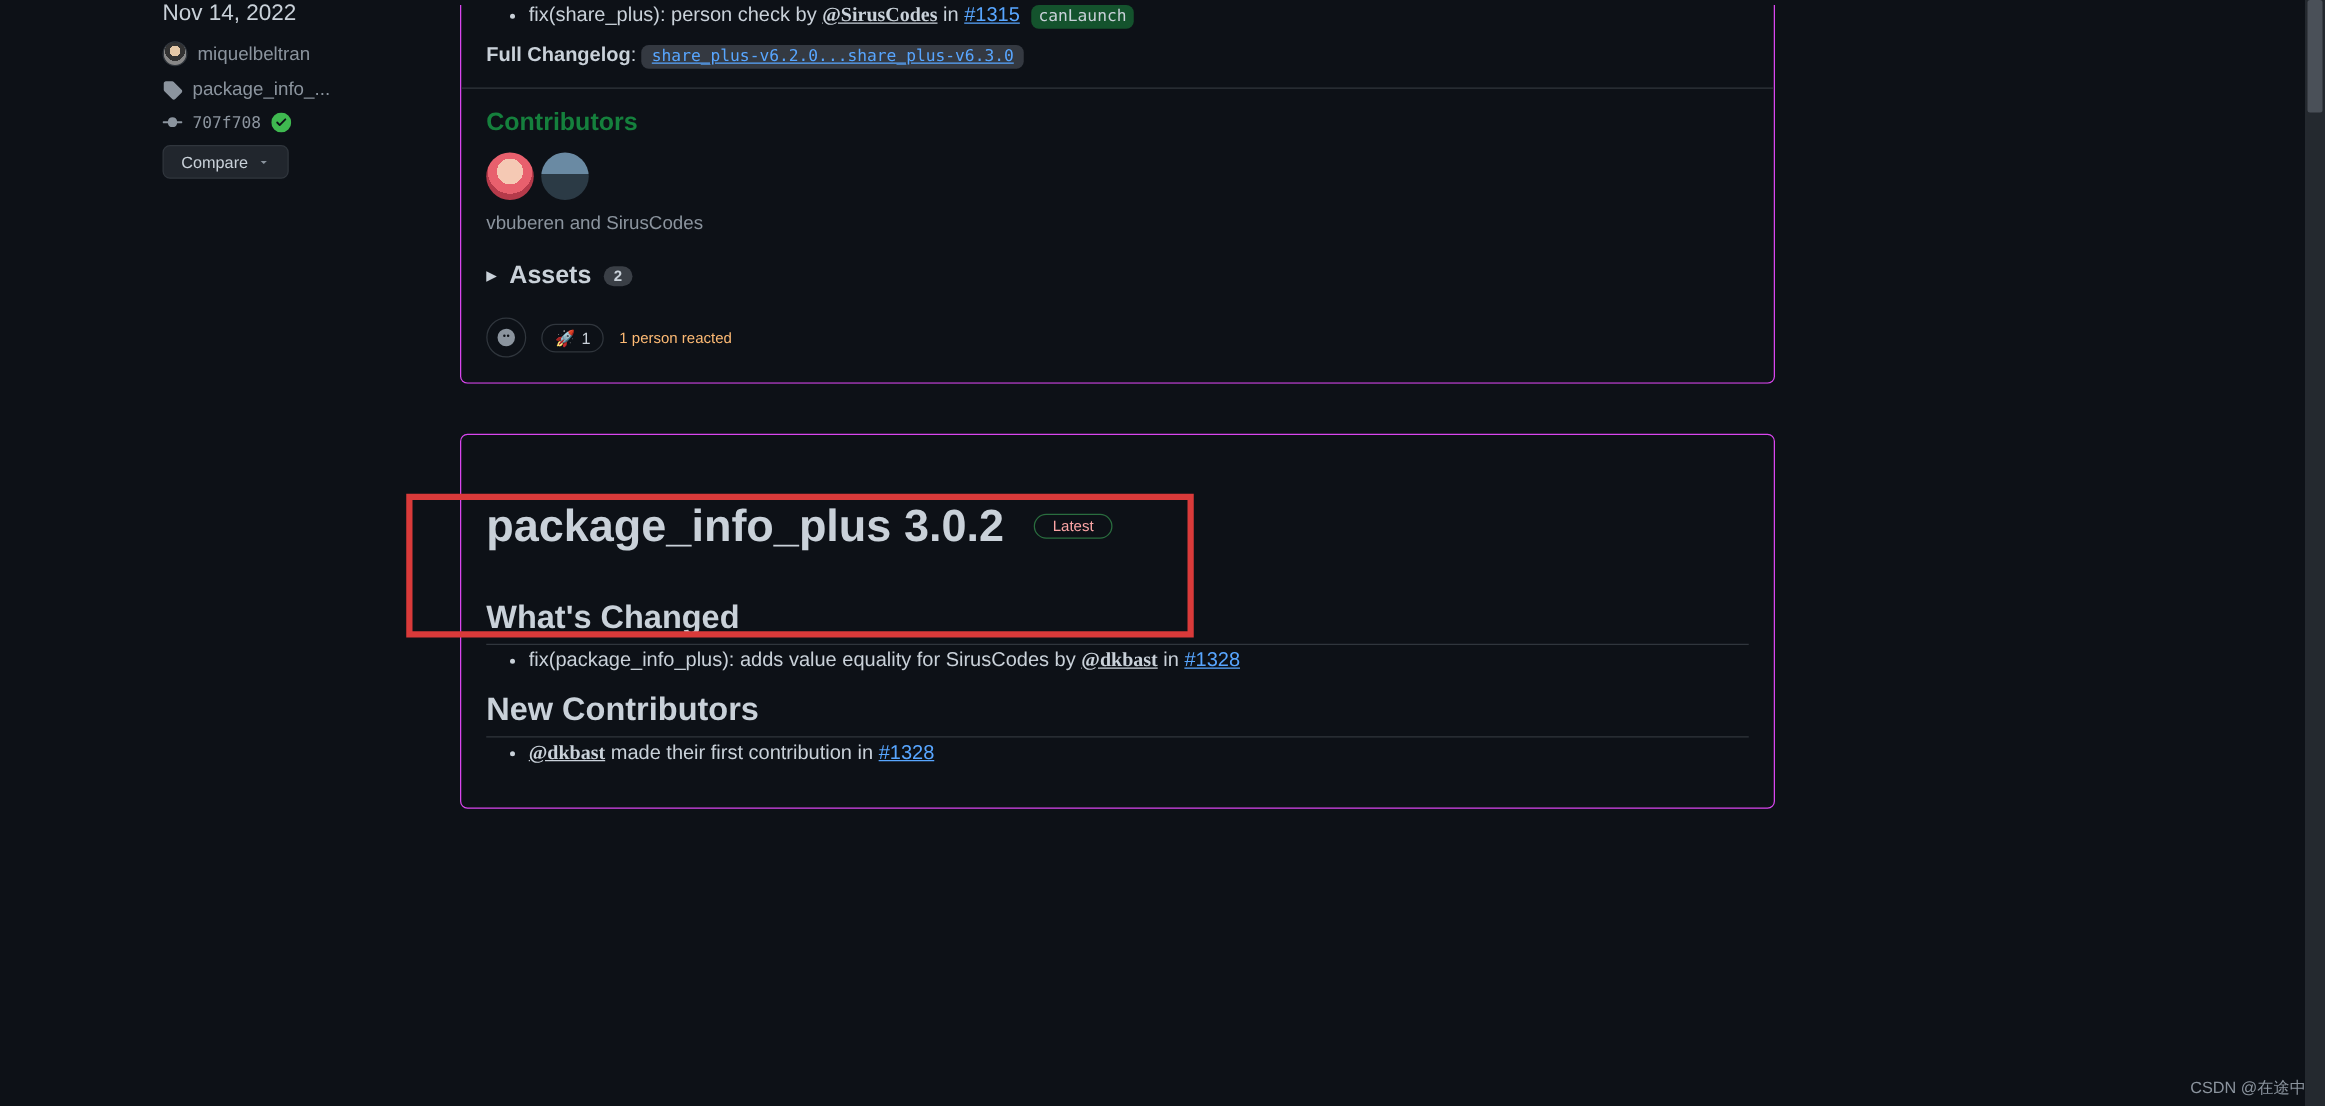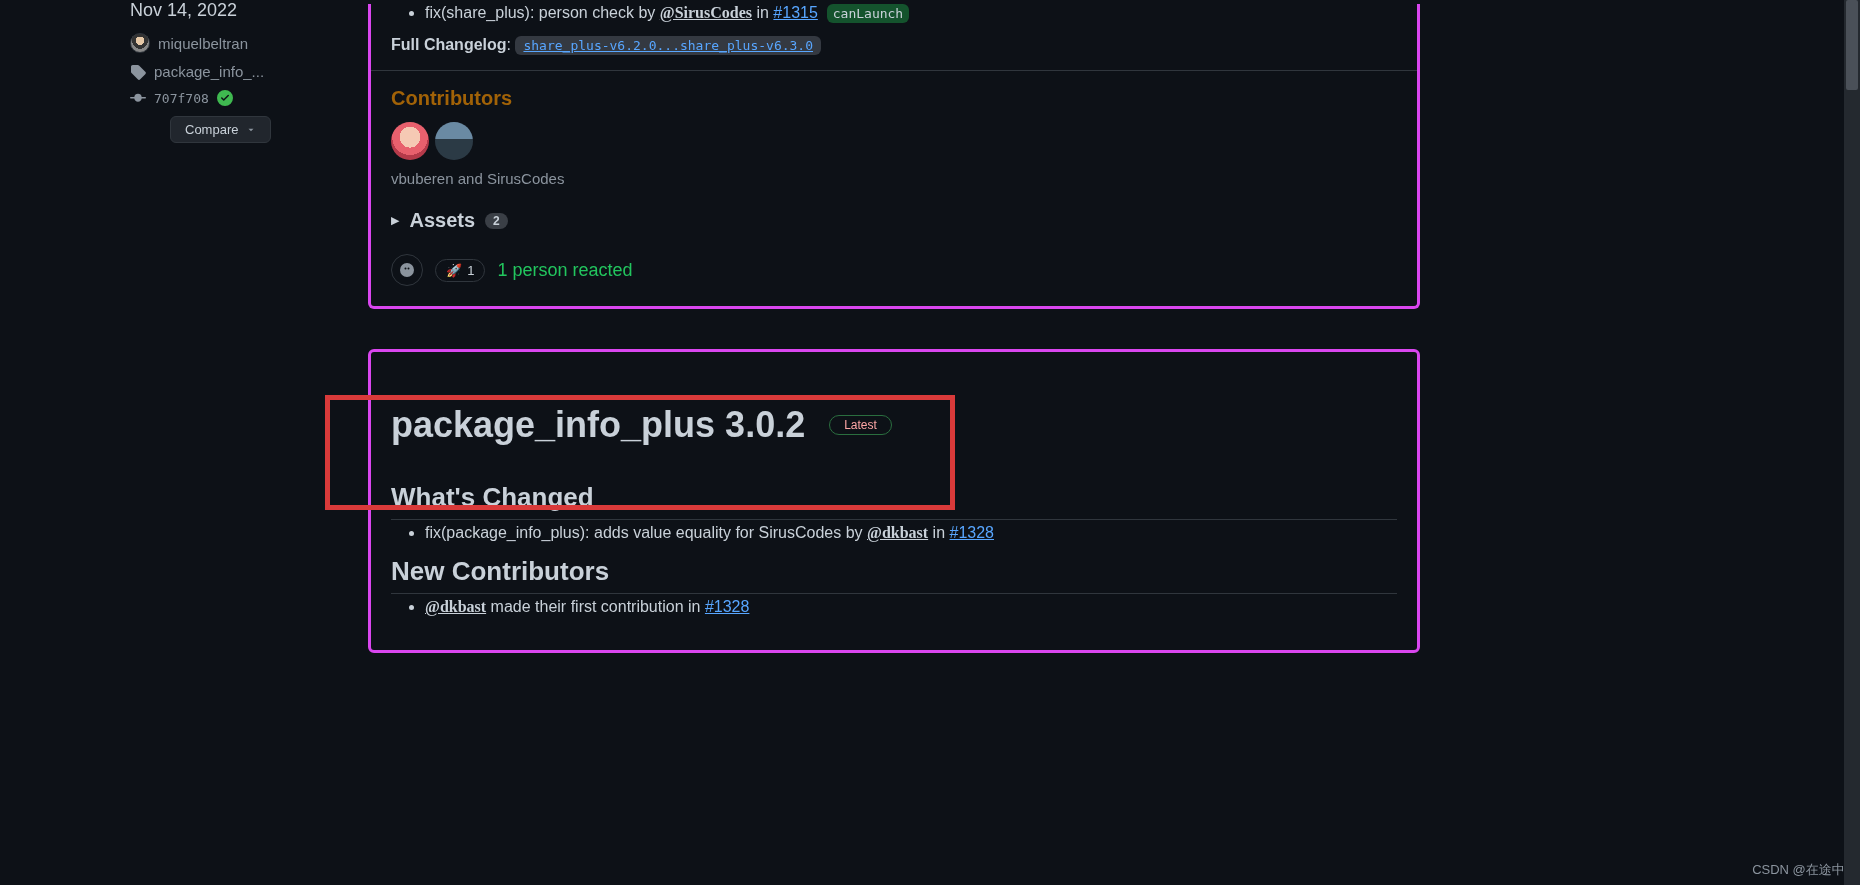--- a/index.html
+++ b/index.html
@@ -21,21 +21,21 @@
   .sidebar {
     width: 230px;
     flex-shrink: 0;
   }
   .main {
     flex: 1;
     max-width: 1060px;
     padding-left: 8px;
   }
   .release-card {
-    border: 3px solid #d946ef;
+    border: 1px solid #d946ef;
     border-radius: 6px;
     padding: 16px 20px 20px 20px;
     margin-bottom: 40px;
   }
   .release-card.first { border-top: none; border-top-left-radius: 0; border-top-right-radius: 0; padding-top: 0; }
   ul.bullets { list-style: disc; padding-left: 34px; margin: 4px 0 14px 0; }
   ul.bullets li { margin: 4px 0; font-size: 16px; color: #c9d1d9; }
   .link { color: #58a6ff; text-decoration: underline; cursor: pointer; }
   .mention { color: #c9d1d9; font-weight: 600; text-decoration: underline; cursor: pointer; font-family: Liberation Serif, serif; }
   .code-chip {
@@ -52,21 +52,21 @@
     font-family: ui-monospace, SFMono-Regular, Menlo, monospace;
     font-size: 13px;
     padding: 2px 8px;
     border-radius: 6px;
     text-decoration: underline;
     cursor: pointer;
   }
   .full-changelog-row { font-size: 16px; margin-bottom: 16px; }
   .full-changelog-row .label { font-weight: 600; }
   .divider { border: none; border-top: 1px solid #30363d; margin: 16px -20px; }
-  .contrib-title { font-size: 20px; font-weight: 600; margin-bottom: 12px; color: #a16207; }
+  .contrib-title { font-size: 20px; font-weight: 600; margin-bottom: 12px; color: #15803d; }
   .avatars { display: flex; gap: 6px; margin-bottom: 10px; }
   .avatar {
     width: 38px; height: 38px; border-radius: 50%; display: inline-block;
   }
   .avatar.a1 { background: radial-gradient(circle at 50% 40%, #f5c9b4 0 35%, #e8606d 35% 60%, #b53a4a 60% 100%); }
   .avatar.a2 { background: linear-gradient(#6a8aa3 0 45%, #2b3a45 45% 100%); }
   .avatar.a3 {
     background: radial-gradient(circle at 50% 38%, #e6c9a8 0 30%, #333 30% 55%, #888 55% 100%);
     border: 1px solid #30363d;
   }
@@ -81,30 +81,30 @@
   .reactions-row { display: flex; align-items: center; gap: 12px; }
   .react-add {
     width: 32px; height: 32px; border: 1px solid #30363d; border-radius: 50%;
     display: flex; align-items: center; justify-content: center; color: #8b949e;
     font-size: 16px; cursor: pointer;
   }
   .react-pill {
     border: 1px solid #30363d; border-radius: 999px; padding: 3px 10px;
     display: flex; align-items: center; gap: 5px; font-size: 13px; cursor: pointer;
   }
-  .react-summary { color: #22c55e; font-size: 18px; }
+  .react-summary { color: #fdba74; font-size: 12px; }
   .side-date { font-size: 18px; color: #c9d1d9; margin-bottom: 12px; }
   .side-row { display: flex; align-items: center; gap: 8px; color: #8b949e; font-size: 15px; margin-bottom: 10px; }
   .side-row .txt { color: #8b949e; cursor: pointer; }
   .sha { font-family: ui-monospace, SFMono-Regular, Menlo, monospace; font-size: 13px; }
   .verified-icon { color: #3fb950; }
   .compare-btn {
     background: #21262d; border: 1px solid #30363d; border-radius: 6px;
     color: #c9d1d9; padding: 5px 14px; font-size: 13px; display: inline-flex;
-    align-items: center; gap: 8px; cursor: pointer; margin-left: 40px;
+    align-items: center; gap: 8px; cursor: pointer;
   }
   .release-title-row { display: flex; align-items: center; gap: 24px; margin: 36px 0 36px 0; }
   .release-title { font-size: 36px; font-weight: 600; color: #c9d1d9; }
   .latest-pill {
     border: 1px solid #2a6e3f; color: #fca5a5; border-radius: 999px;
     padding: 2px 14px; font-size: 12px;
   }
   .section-h { font-size: 26px; font-weight: 600; color: #c9d1d9; margin-top: 8px; padding-bottom: 6px; border-bottom: 1px solid #30363d; }
   .highlight-box {
     position: absolute; border: 5px solid #d93a3a; pointer-events: none;

